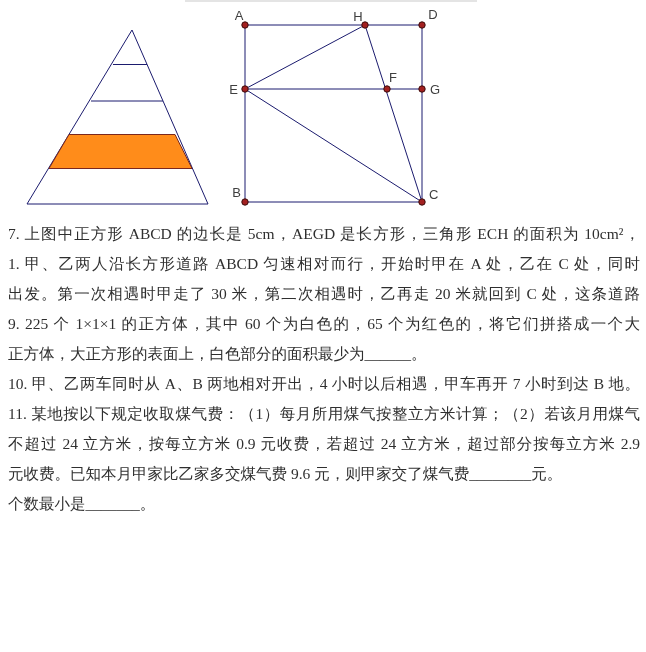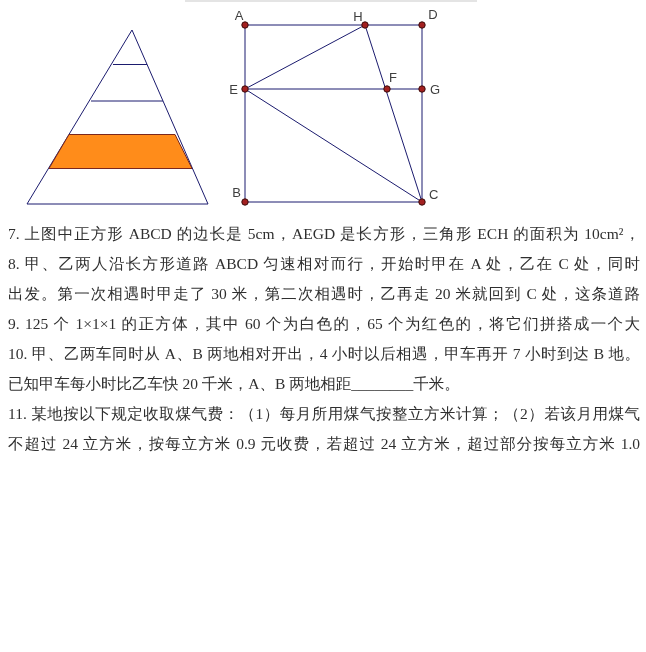--- a/index.html
+++ b/index.html
@@ -73,30 +73,32 @@
       <circle cx="245" cy="202" r="3.2" fill="#a32020" stroke="#3c0c0c" stroke-width="1"></circle>
       <text x="241" y="197" text-anchor="end" class="fig-label">B</text>
       <circle cx="422" cy="202" r="3.2" fill="#a32020" stroke="#3c0c0c" stroke-width="1"></circle>
       <text x="429" y="199" text-anchor="start" class="fig-label">C</text>
     </svg>
   <div id="questions" class="questions">
       <div class="question">
         <div class="qline fill">7. 上图中正方形 ABCD 的边长是 5cm，AEGD 是长方形，三角形 ECH 的面积为 10cm²，</div>
       </div>
       <div class="question">
-        <div class="qline fill">8. 甲、乙两人沿长方形道路 ABCD 匀速相对而行，开始时甲在 A 处，乙在 C 处，同时</div>
+        <div class="qline fill">1. 甲、乙两人沿长方形道路 ABCD 匀速相对而行，开始时甲在 A 处，乙在 C 处，同时</div>
         <div class="qline fill">出发。第一次相遇时甲走了 30 米，第二次相遇时，乙再走 20 米就回到 C 处，这条道路</div>
       </div>
       <div class="question">
-        <div class="qline fill">9. 125 个 1×1×1 的正方体，其中 60 个为白色的，65 个为红色的，将它们拼搭成一个大</div>
+        <div class="qline fill">9. 225 个 1×1×1 的正方体，其中 60 个为白色的，65 个为红色的，将它们拼搭成一个大</div>
+        <div class="qline">正方体，大正方形的表面上，白色部分的面积最少为______。</div>
       </div>
       <div class="question">
         <div class="qline fill">10. 甲、乙两车同时从 A、B 两地相对开出，4 小时以后相遇，甲车再开 7 小时到达 B 地。</div>
-        <div class="qline">已知甲车每小时比乙车快 20 千米，A、B 两地相距________千米。</div>
       </div>
       <div class="question">
         <div class="qline fill">11. 某地按以下规定收取煤气费：（1）每月所用煤气按整立方米计算；（2）若该月用煤气</div>
-        <div class="qline fill">不超过 24 立方米，按每立方米 0.9 元收费，若超过 24 立方米，超过部分按每立方米 1.0</div>
+        <div class="qline fill">不超过 24 立方米，按每立方米 0.9 元收费，若超过 24 立方米，超过部分按每立方米 2.9</div>
+        <div class="qline">元收费。已知本月甲家比乙家多交煤气费 9.6 元，则甲家交了煤气费________元。</div>
       </div>
       <div class="question">
+        <div class="qline">个数最小是_______。</div>
       </div>
     </div>
 </div>
 
 </body></html>

